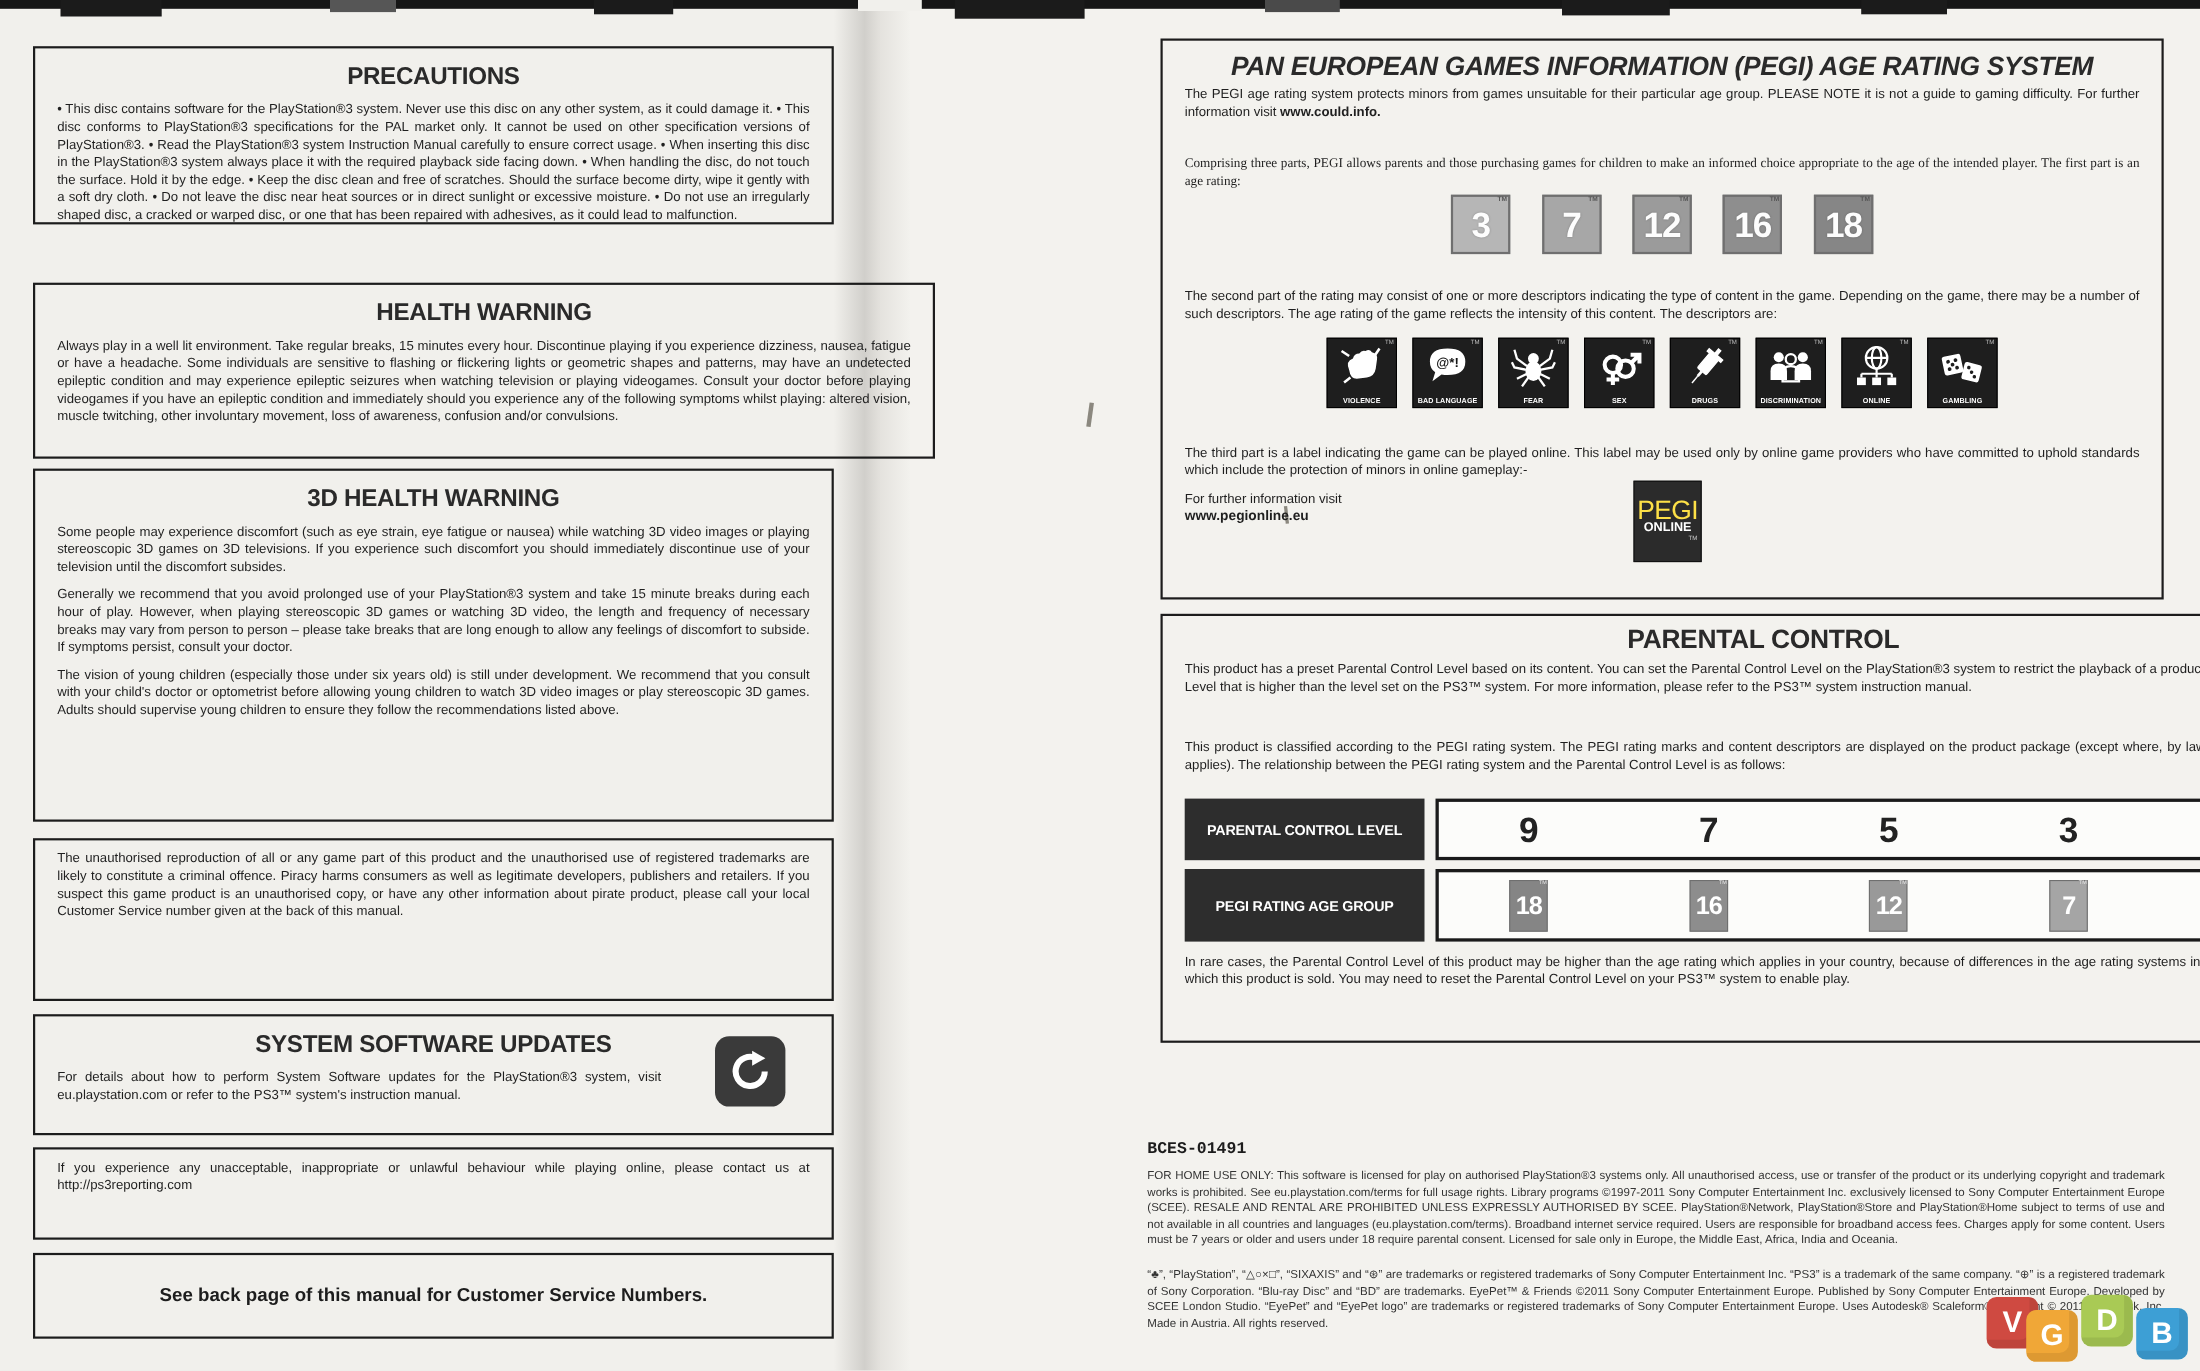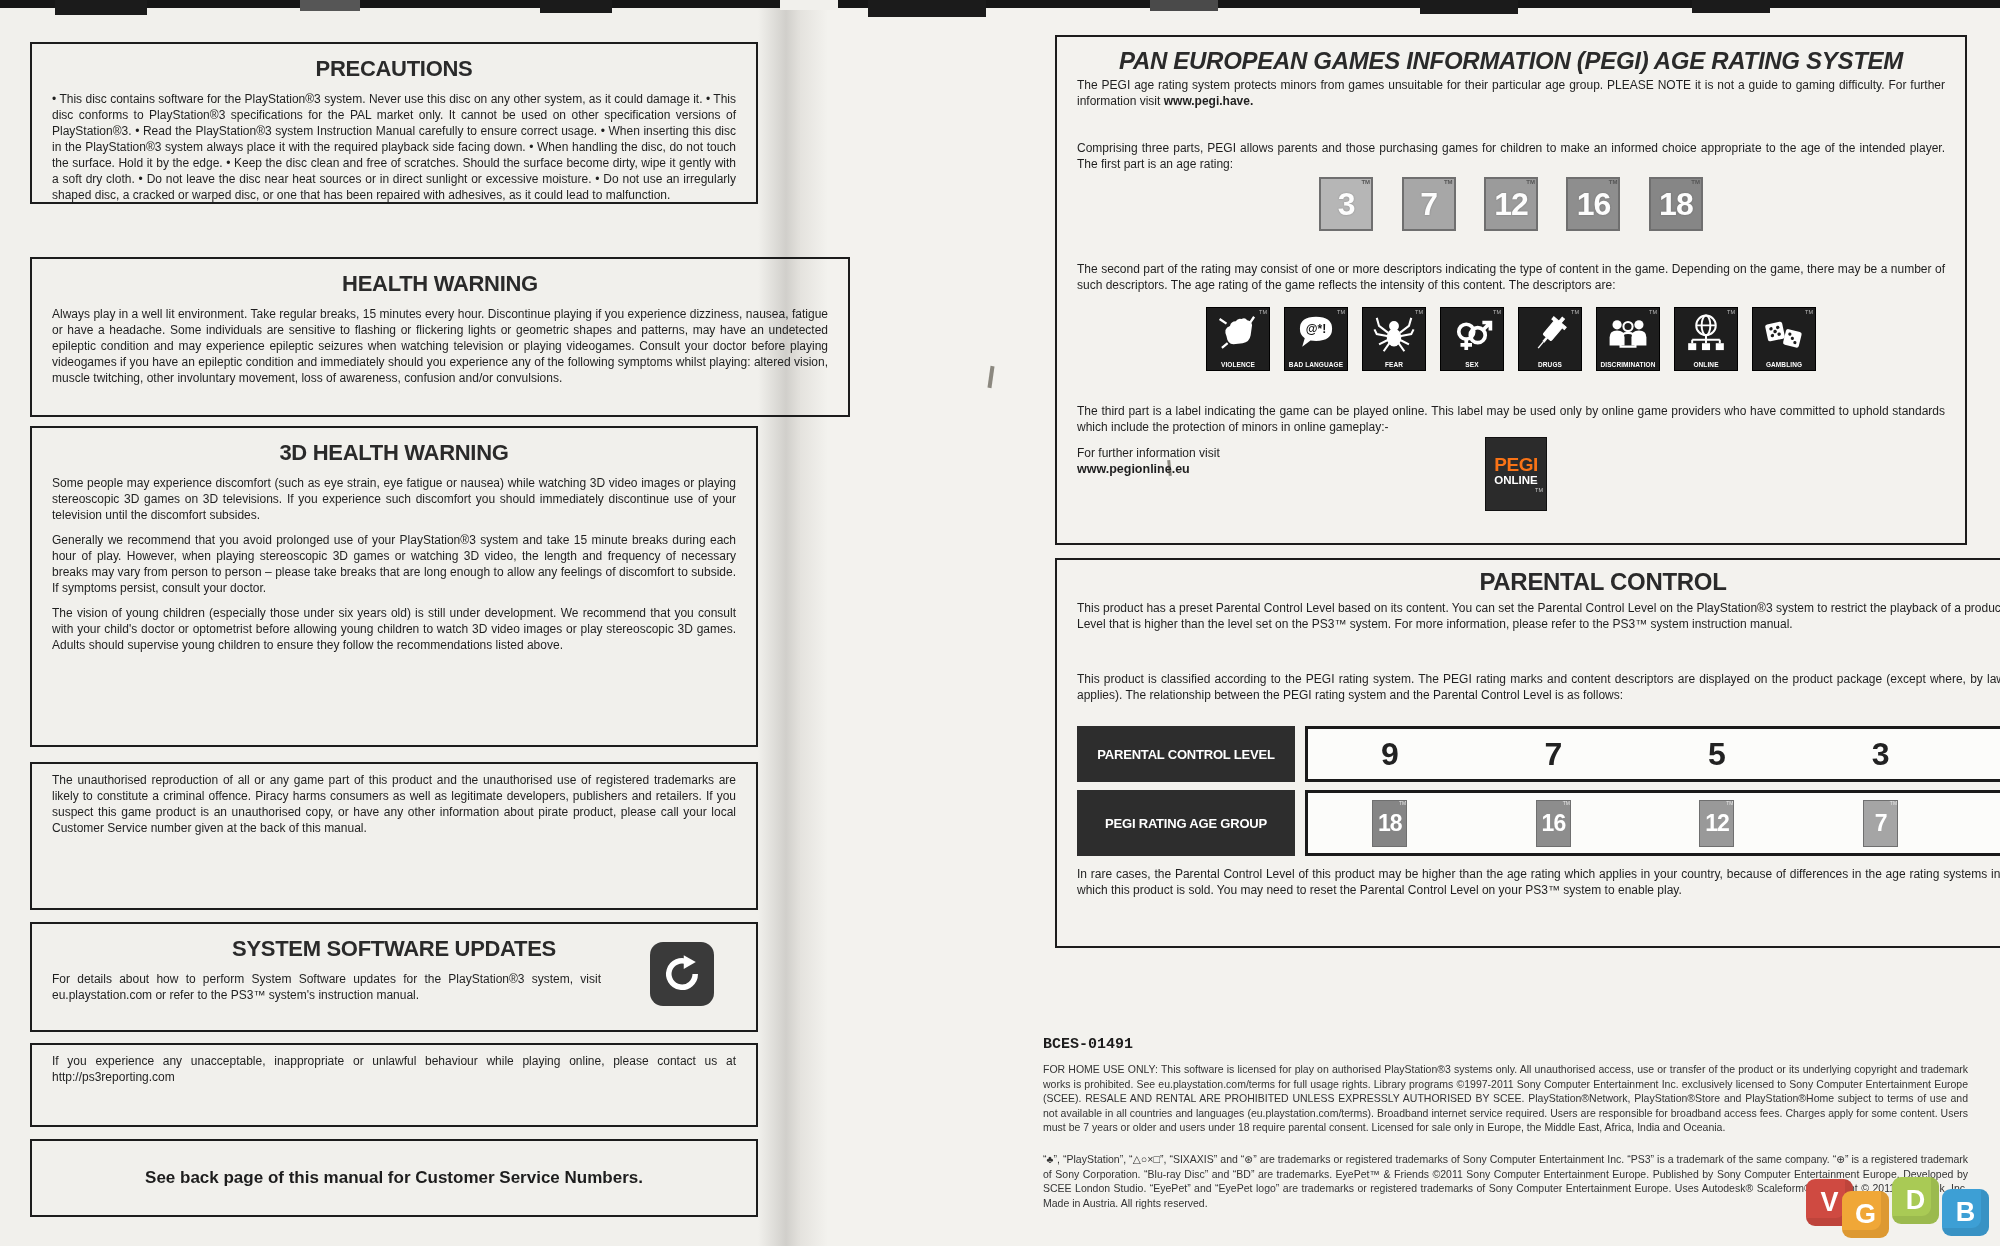--- a/index.html
+++ b/index.html
@@ -32,30 +32,30 @@
   .sys-icon { position:absolute; right:42px; top:18px; width:64px; height:64px; background:#3a3a3a; border-radius:13px;
     display:flex; align-items:center; justify-content:center; }
 
   
   .b-pegi { left:1055px; top:35px; width:912px; height:510px; }
   .b-parental { left:1055px; top:558px; width:1096px; height:390px; }
   .abs { position:absolute; left:20px; right:20px; }
   .b-pegi h2 { font-size:24px; margin:0; }
   .pegi-title { top:10px;font-style:italic; }
   .pegi-intro { top:40px; }
-  .pegi-p1 { top:94px; }
+  .pegi-p1 { top:94px;font-family:Liberation Serif, serif; }
   .badge-row { top:140px; text-align:center; }
   .pegi-p2 { top:224px; }
   .desc-row { top:270px; display:flex; justify-content:center; gap:14px; }
   .pegi-p3 { top:366px; }
   .pegi-further { top:408px; font-size:12px; line-height:16px; color:#1f1f1f; }
   .pegi-further b { font-size:12.5px; }
   .pegi-online { position:absolute; left:428px; top:400px; width:62px; height:74px; background:#2b2b2b;
     border:1px solid #111; display:flex; flex-direction:column; align-items:center; justify-content:center; }
-  .pegi-online .l1 { color:#f97316; font-weight:bold; font-size:19px; line-height:19px; letter-spacing:-0.5px; }
+  .pegi-online .l1 { color:#fde047; font-weight:normal; font-size:24px; line-height:19px; letter-spacing:-0.5px; }
   .pegi-online .l2 { color:#fff; font-weight:bold; font-size:11.5px; line-height:13px; }
   .pegi-online .tm { color:#cfcfcf; font-size:5.5px; align-self:flex-end; margin-right:3px; }
 
   .age-badge { position:relative; display:inline-block; width:54px; height:54px; margin:0 12px; border:2px solid #6f6f6f;
     text-align:center; }
   .age-badge .num { color:#fdfdfd; font-weight:bold; font-size:32px; line-height:50px; letter-spacing:-1px;
     text-shadow:0 0 2px rgba(0,0,0,0.25); }
   .age-badge .tm { position:absolute; right:1px; top:0px; font-size:6px; color:#555; font-weight:bold; }
 
   .desc-tile { position:relative; width:64px; height:64px; background:#1e1e1e; border:1px solid #000;
@@ -153,21 +153,21 @@
   </section>
 
   <section class="box b-cs">
     <span class="cstext">See back page of this manual for Customer Service Numbers.</span>
   </section>
 
   <section class="box b-pegi">
     <h2 class="abs pegi-title">PAN EUROPEAN GAMES INFORMATION (PEGI) AGE RATING SYSTEM</h2>
 
     <p class="body abs pegi-intro"><span>The PEGI age rating system protects minors from games unsuitable for their particular age group. PLEASE NOTE it is not a guide to gaming difficulty. For further information visit</span>
-      <b>www.pegi.have.</b></p>
+      <b>www.could.info.</b></p>
 
     <p class="body abs pegi-p1">Comprising three parts, PEGI allows parents and those purchasing games for children to make an informed choice appropriate to the age of the intended player. The first part is an age rating:</p>
 
     <div class="abs badge-row">
       <div class="age-badge" style="background: rgb(182, 182, 182);">
         <span class="num">3</span>
         <span class="tm">TM</span></div>
       <div class="age-badge" style="background: rgb(167, 167, 167);">
         <span class="num">7</span>
         <span class="tm">TM</span></div>

